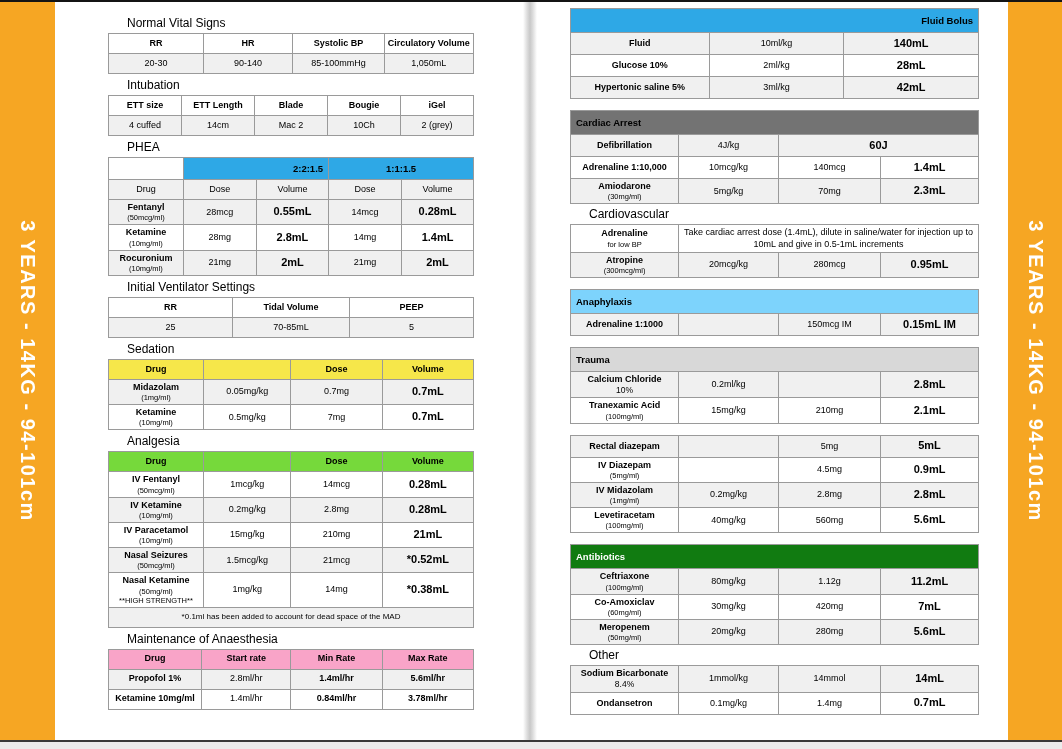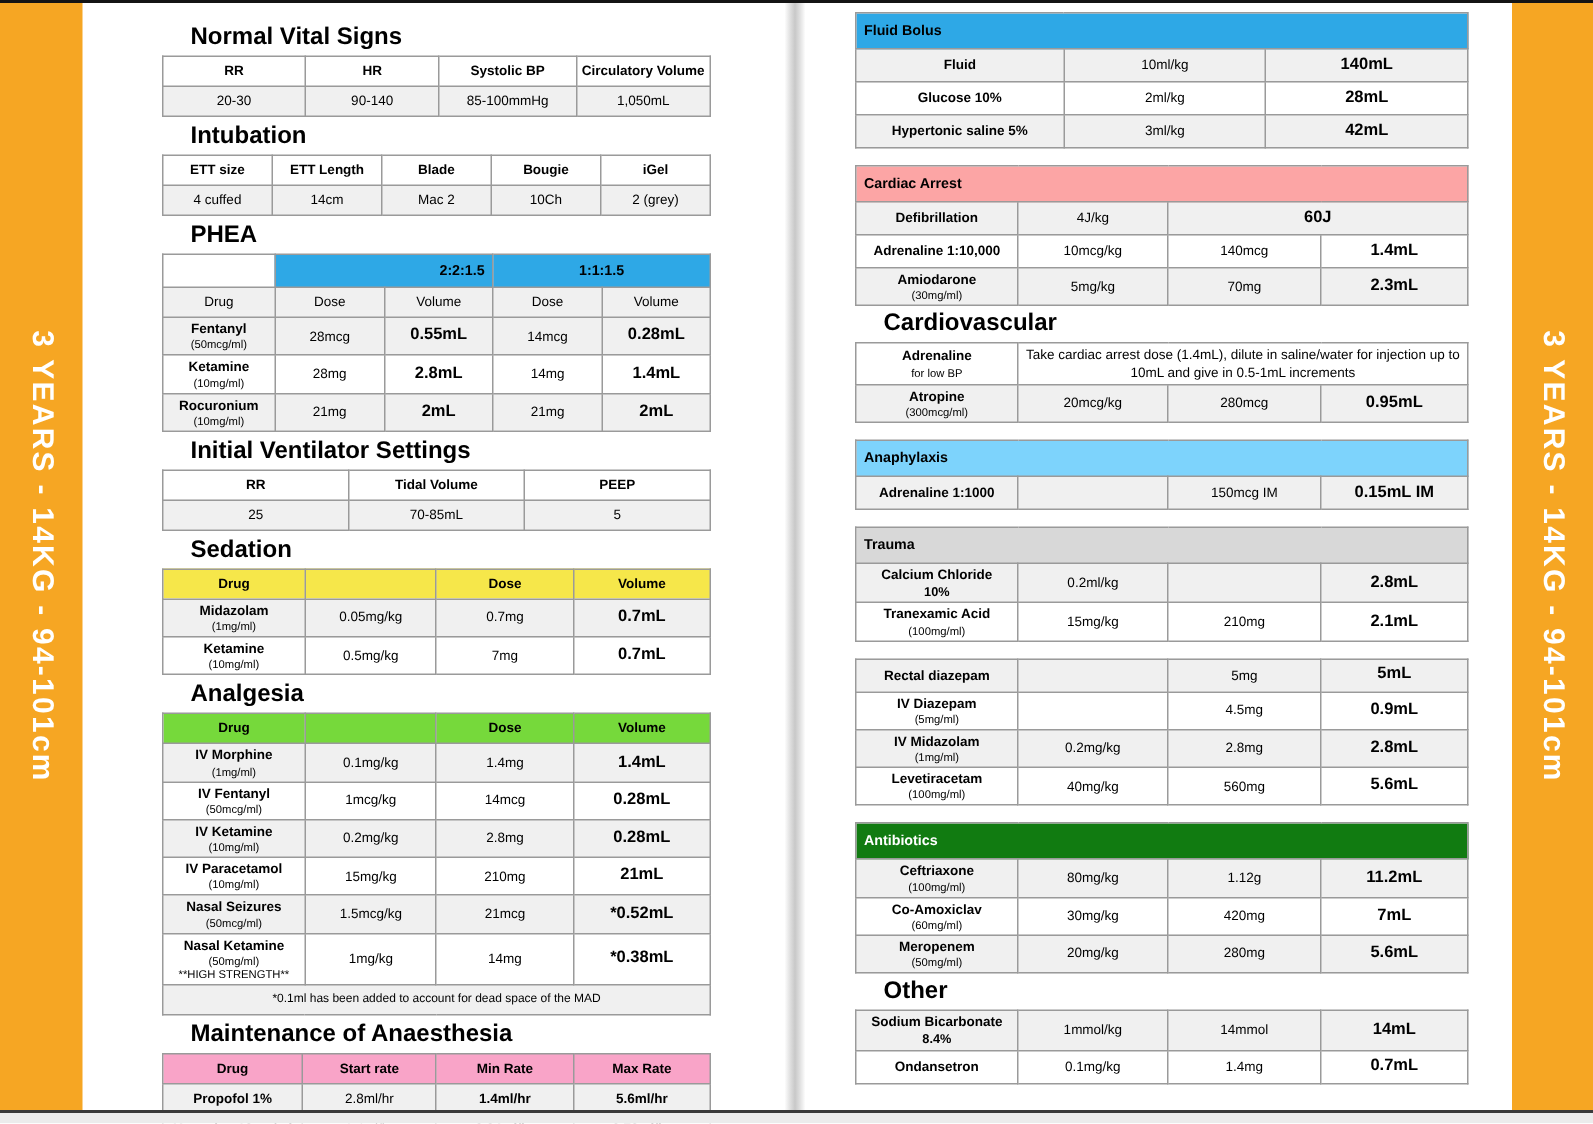--- a/index.html
+++ b/index.html
@@ -12,38 +12,38 @@
            background:linear-gradient(to right,#ffffff 0%,#dcdcdc 30%,#c8c8c8 50%,#dcdcdc 70%,#ffffff 100%);}
   .banner{position:absolute;top:2px;height:738px;}
   .banner-left{left:0;width:55px;}
   .banner-right{right:0;width:54px;}
   .banner span{position:absolute;left:50%;top:50%;transform:translate(-50%,-50%);
                writing-mode:vertical-rl;white-space:nowrap;font-weight:bold;font-size:20px;
                letter-spacing:1.5px;color:#fff;}
   .content{position:absolute;}
   #content-left{left:108px;top:12px;width:366px;}
   #content-right{left:570px;top:8px;width:409px;}
-  .sec-title{font-weight:bold;font-size:16px;margin:0 0 3px 1px;padding-left:18px;}
+  .sec-title{font-weight:normal;font-size:12px;margin:0 0 3px 1px;padding-left:18px;}
   #content-left .sec{margin-bottom:4px;}
   #content-left .sec .sec-title{margin-top:4px;}
   #content-right .sec{margin-bottom:11px;}
   #content-right .sec.tight{margin-top:-8px;}
   table{width:100%;border-collapse:collapse;table-layout:fixed;}
   td{border:1px solid #9a9a9a;text-align:center;vertical-align:middle;
      padding:2px 3px;font-size:9px;line-height:1.25;}
   #content-left td{height:15px;}
   #content-right td{height:17px;}
   tr.shaded{background:#F0F0F0;}
   tr.band td{text-align:left;font-weight:bold;font-size:9.5px;padding:3px 5px;height:12px;}
   .t{display:block;}
   .t.b{font-weight:bold;}
   .t.big{font-weight:bold;font-size:11px;}
   .t.small{font-size:8px;}
   .sub{display:block;font-size:7.5px;line-height:1.2;}
-  .sub.b{font-weight:bold;font-size:8.5px;}
+  .sub.b{font-weight:normal;font-size:8.5px;}
 </style>
 </head>
 <body>
 
 <div id="stage">
   <div class="top-line"></div>
   <div class="banner banner-left" style="background: rgb(246, 166, 35);">
     <span style="color: rgb(255, 255, 255);">3 YEARS - 14KG - 94-101cm</span>
   </div>
   <div class="content" id="content-left">
@@ -340,35 +340,20 @@
               <td>
                 <span class="t"></span>
               </td>
               <td>
                 <span class="t">Dose</span>
               </td>
               <td>
                 <span class="t">Volume</span>
               </td>
             </tr>
-            <tr class="shaded">
-              <td>
-                <span class="t b">IV Morphine</span>
-                <span class="sub">(1mg/ml)</span>
-              </td>
-              <td>
-                <span class="t">0.1mg/kg</span>
-              </td>
-              <td>
-                <span class="t">1.4mg</span>
-              </td>
-              <td>
-                <span class="t big">1.4mL</span>
-              </td>
-            </tr>
             <tr>
               <td>
                 <span class="t b">IV Fentanyl</span>
                 <span class="sub">(50mcg/ml)</span>
               </td>
               <td>
                 <span class="t">1mcg/kg</span>
               </td>
               <td>
                 <span class="t">14mcg</span>
@@ -506,21 +491,21 @@
   <div class="content" id="content-right">
       <div class="sec">
         <table>
           <colgroup>
             <col style="width: 34%;">
             <col style="width: 33%;">
             <col style="width: 33%;">
           </colgroup>
           <tbody>
             <tr class="band">
-              <td colspan="3" style="background: rgb(46, 168, 230);">
+              <td colspan="3" style="background: rgb(46, 168, 230); text-align: right;">
                 <span class="t b">Fluid Bolus</span>
               </td>
             </tr>
             <tr class="shaded">
               <td>
                 <span class="t b">Fluid</span>
               </td>
               <td>
                 <span class="t">10ml/kg</span>
               </td>
@@ -556,21 +541,21 @@
       <div class="sec">
         <table>
           <colgroup>
             <col style="width: 26.5%;">
             <col style="width: 24.5%;">
             <col style="width: 25%;">
             <col style="width: 24%;">
           </colgroup>
           <tbody>
             <tr class="band">
-              <td colspan="4" style="background: #fca5a5;">
+              <td colspan="4" style="background: #737373;">
                 <span class="t b">Cardiac Arrest</span>
               </td>
             </tr>
             <tr class="shaded">
               <td>
                 <span class="t b">Defibrillation</span>
               </td>
               <td>
                 <span class="t">4J/kg</span>
               </td>

